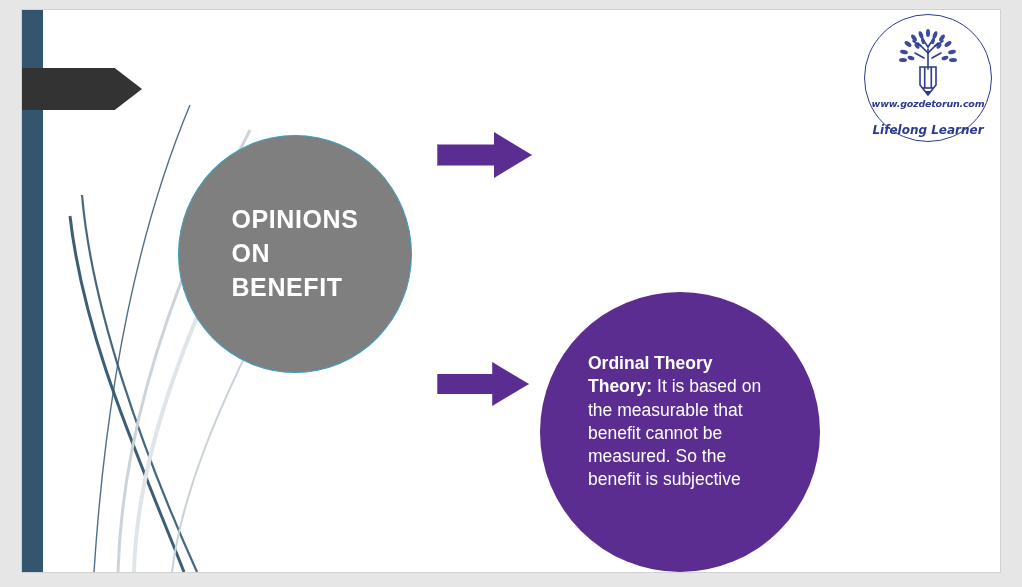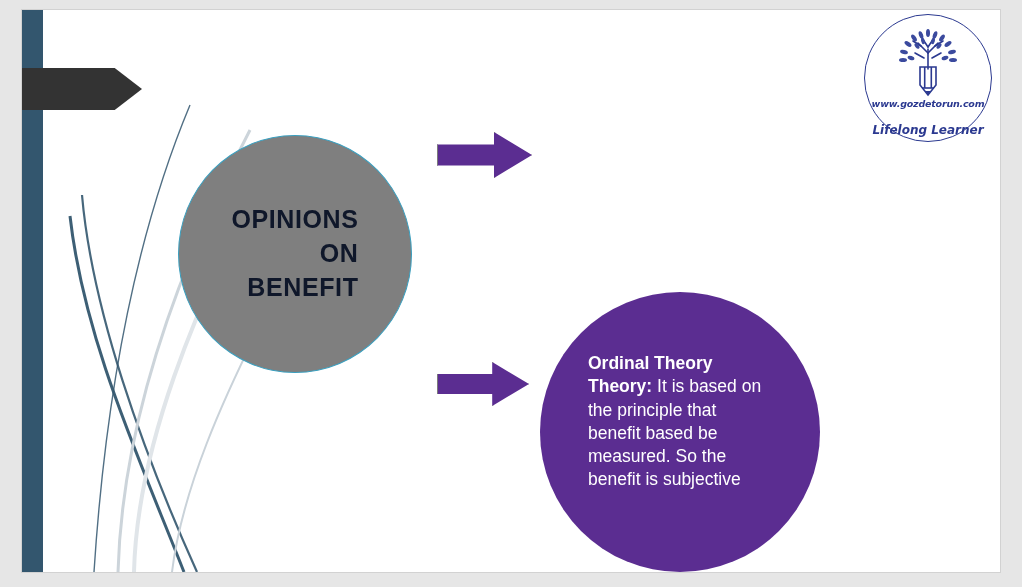--- a/index.html
+++ b/index.html
@@ -61,25 +61,25 @@
     height: 238px;
     background: #7f7f7f;
     border: 1.5px solid #3a9fbf;
     border-radius: 50%;
     display: flex;
     align-items: center;
     justify-content: center;
     box-sizing: border-box;
   }
   .gray-ellipse .label {
-    color: #0f172a;
+    color: #ffffff;
     font-size: 25px;
     font-weight: bold;
     letter-spacing: 0.6px;
-    text-align: right;
+    text-align: left;
     line-height: 1.35;
     white-space: pre-line;
   }
   
   .purple-arrow {
     position: absolute;
     background: #5b2d91;
     border: 1px solid #7b7b7b;
     box-sizing: border-box;
   }
@@ -192,21 +192,21 @@
     </div>
 
     <div class="purple-arrow a1"></div>
 
     <div class="purple-arrow a2"></div>
 
 
     <div class="purple-circle c2">
       <div class="circle-text t2">
         <b>Ordinal Theory Theory:</b>
-        <span> It is based on the principle that benefit based be measured. So the benefit is subjective</span>
+        <span> It is based on the measurable that benefit cannot be measured. So the benefit is subjective</span>
       </div>
     </div>
 
     <div class="logo">
       <svg class="logo-mark" width="74" height="72" viewBox="0 0 74 72">
         <g stroke="#2b3990" stroke-width="1.6" fill="none" stroke-linecap="round">
 
           <path d="M37 42 L37 22"></path>
           <path d="M37 26 L27 16"></path>
           <path d="M37 26 L47 16"></path>

